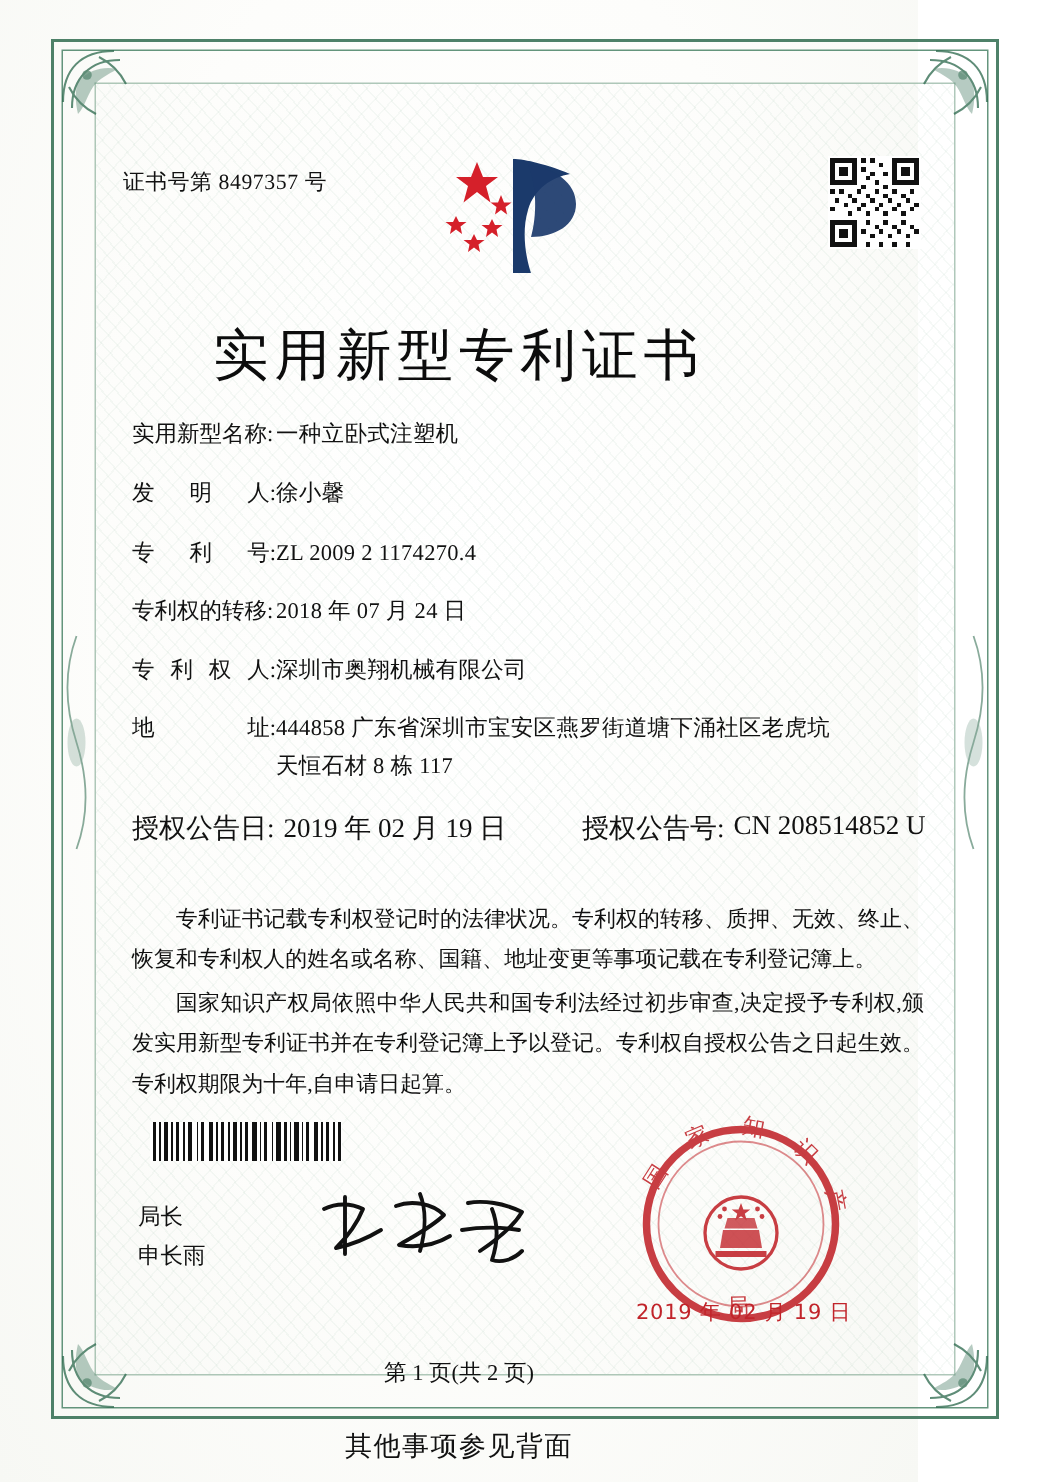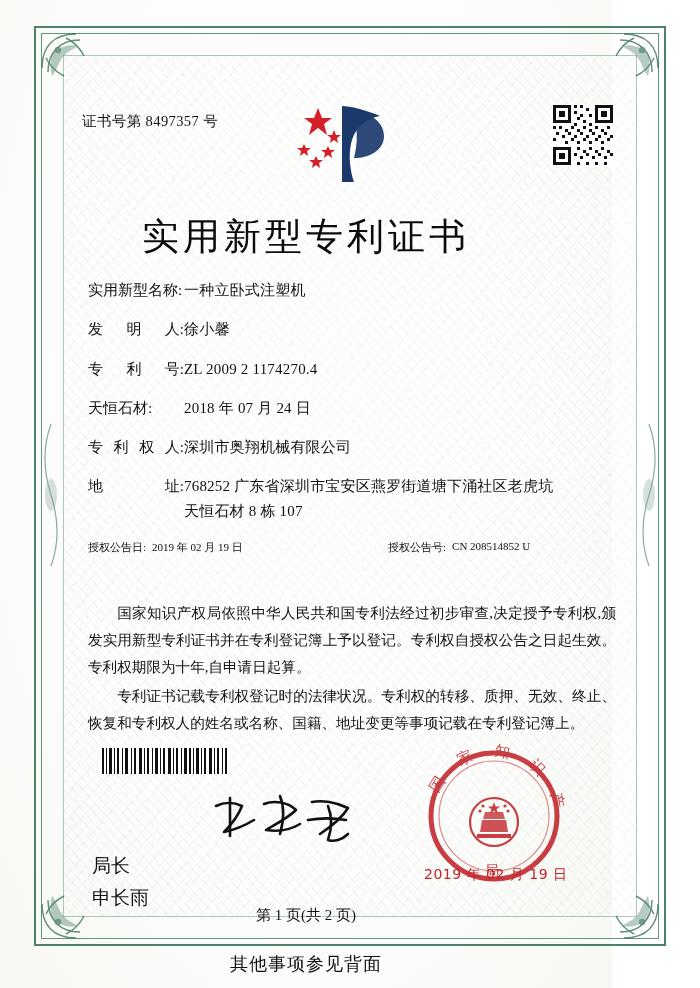--- a/index.html
+++ b/index.html
@@ -148,21 +148,21 @@
     letter-spacing: .2px;
   }
   .field-value .line2 {
     display: block;
     margin-top: 3px;
   }
 
   .row-split {
     display: flex;
     align-items: center;
-    font-size: 11px;
+    font-size: 18px;
     margin-bottom: 8px;
   }
   .row-split .left { width: 300px; display: flex; }
   .row-split .right { display: flex; }
   .row-split .lbl {
     white-space: nowrap;
     margin-right: 6px;
   }
 
   
@@ -183,22 +183,22 @@
   .barcode {
     position: absolute;
     left: 100px; top: 748px;
     width: 128px; height: 26px;
   }
   .barcode svg { width: 100%; height: 100%; display: block; }
 
   
   .sign-block {
     position: absolute;
-    left: 92px; top: 850px;
-    font-size: 19px;
+    left: 92px; top: 800px;
+    font-size: 15px;
     line-height: 1.7;
   }
   .signature {
     position: absolute;
     left: 208px; top: 790px;
     width: 160px; height: 64px;
   }
   .signature svg { width: 100%; height: 100%; display: block; }
 
   
@@ -420,61 +420,61 @@
     <div class="field-row">
       <div class="field-label spaced">
         <span>专</span>
         <span>利</span>
         <span>号:</span>
       </div>
       <div class="field-value">ZL 2009 2 1174270.4</div>
     </div>
 
     <div class="field-row">
-      <div class="field-label">天恒石材:</div>
+      <div class="field-label">专利权的转移:</div>
       <div class="field-value">2018 年 07 月 24 日</div>
     </div>
 
     <div class="field-row">
       <div class="field-label spaced">
         <span>专</span>
         <span>利</span>
         <span>权</span>
         <span>人:</span>
       </div>
       <div class="field-value">深圳市奥翔机械有限公司</div>
     </div>
 
     <div class="field-row">
       <div class="field-label spaced">
         <span>地</span>
         <span>址:</span>
       </div>
       <div class="field-value">
-        <span>768252 广东省深圳市宝安区燕罗街道塘下涌社区老虎坑</span>
-        <span class="line2">天恒石材 8 栋 107</span>
+        <span>444858 广东省深圳市宝安区燕罗街道塘下涌社区老虎坑</span>
+        <span class="line2">天恒石材 8 栋 117</span>
       </div>
     </div>
 
     <div class="row-split">
       <div class="left">
         <span class="lbl">授权公告日:</span>
         <span>2019 年 02 月 19 日</span>
       </div>
       <div class="right">
         <span class="lbl">授权公告号:</span>
         <span>CN 208514852 U</span>
       </div>
     </div>
 
   </div>
 
   <div class="paragraphs">
+    <p>专利证书记载专利权登记时的法律状况。专利权的转移、质押、无效、终止、恢复和专利权人的姓名或名称、国籍、地址变更等事项记载在专利登记簿上。</p>
     <p>国家知识产权局依照中华人民共和国专利法经过初步审查,决定授予专利权,颁发实用新型专利证书并在专利登记簿上予以登记。专利权自授权公告之日起生效。专利权期限为十年,自申请日起算。</p>
-    <p>专利证书记载专利权登记时的法律状况。专利权的转移、质押、无效、终止、恢复和专利权人的姓名或名称、国籍、地址变更等事项记载在专利登记簿上。</p>
   </div>
 
   <div class="barcode">
     <svg viewBox="0 0 128 26" shape-rendering="crispEdges">
       <rect width="128" height="26" fill="#fff"></rect>
       <g fill="#111">
         <rect x="2" y="0" width="2" height="26"></rect>
           <rect x="6" y="0" width="1" height="26"></rect>
         <rect x="9" y="0" width="3" height="26"></rect>
           <rect x="14" y="0" width="1" height="26"></rect>

